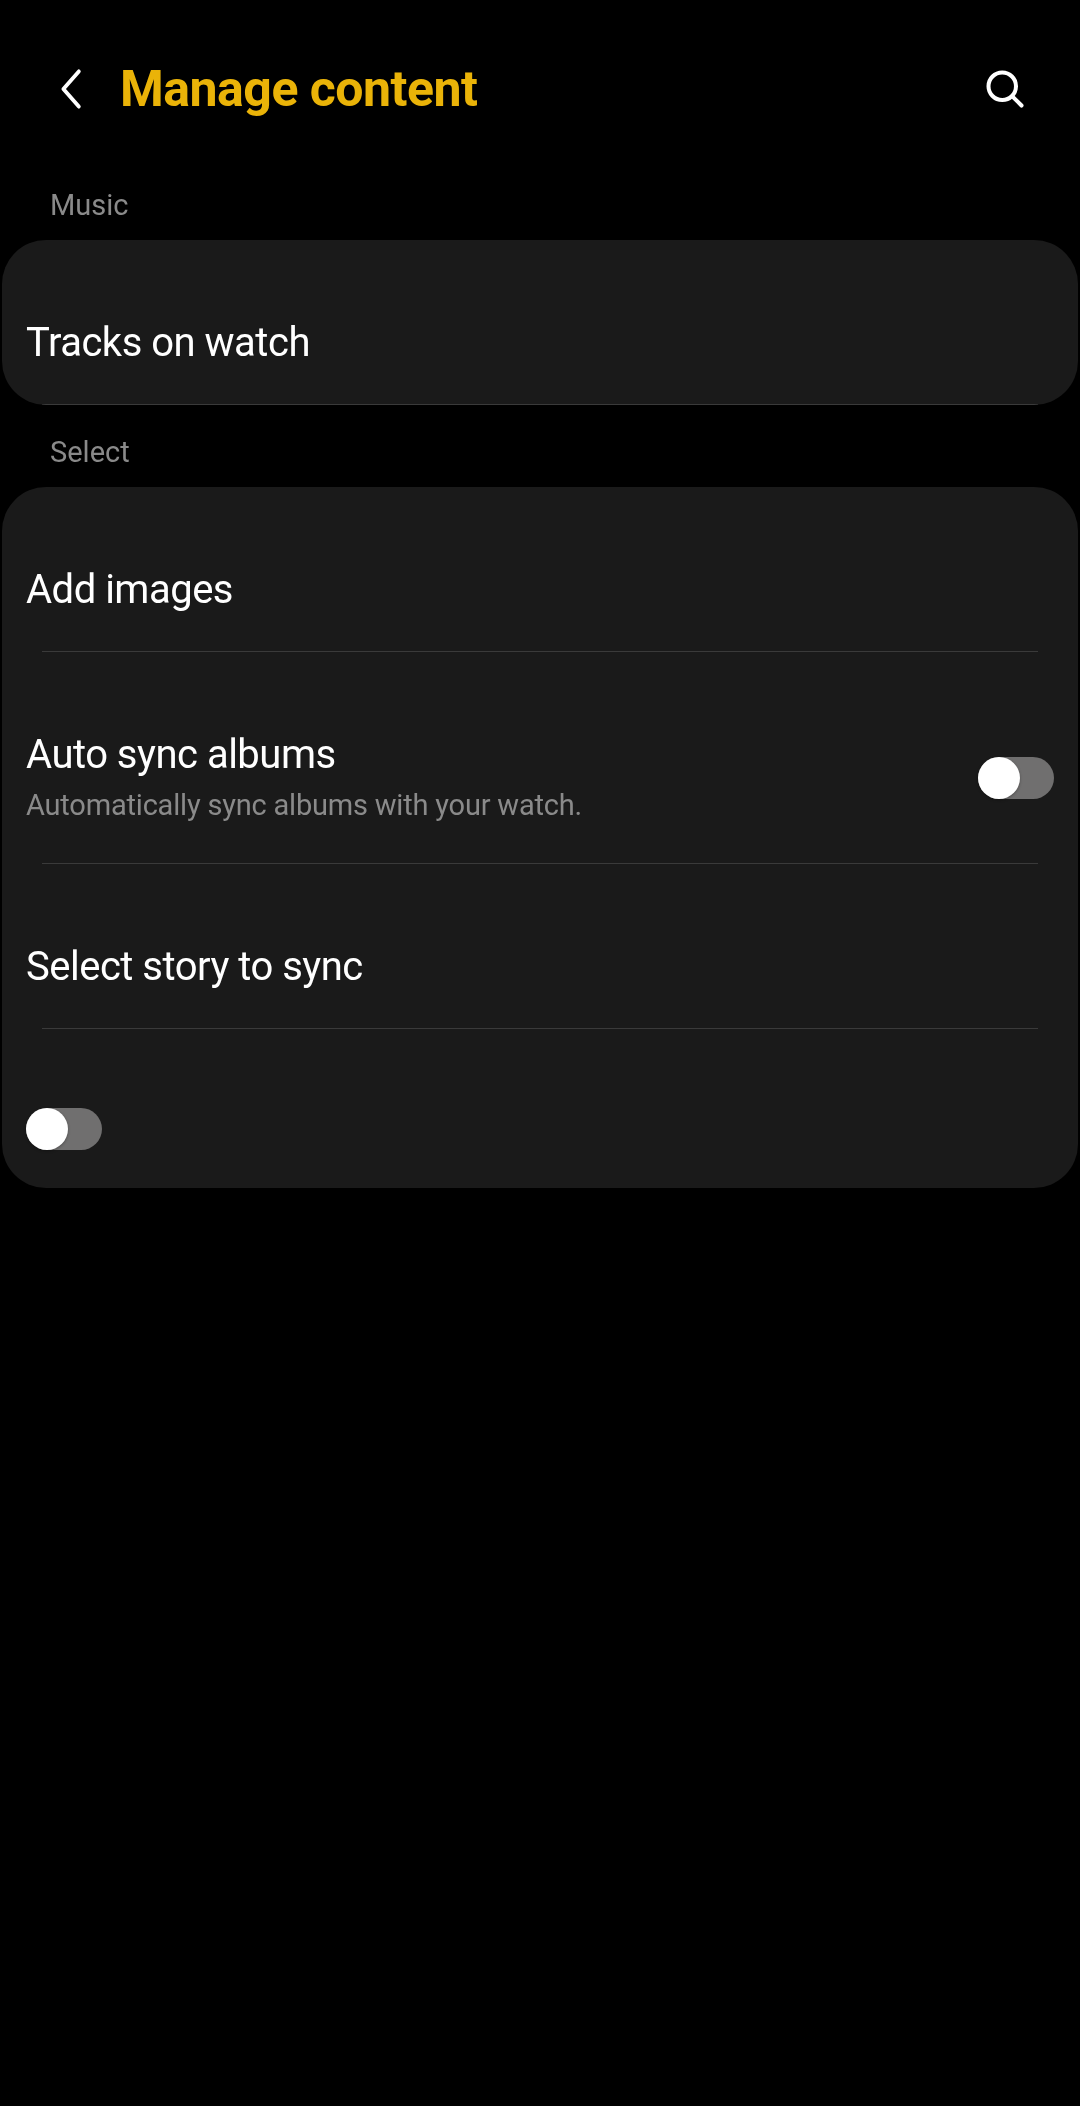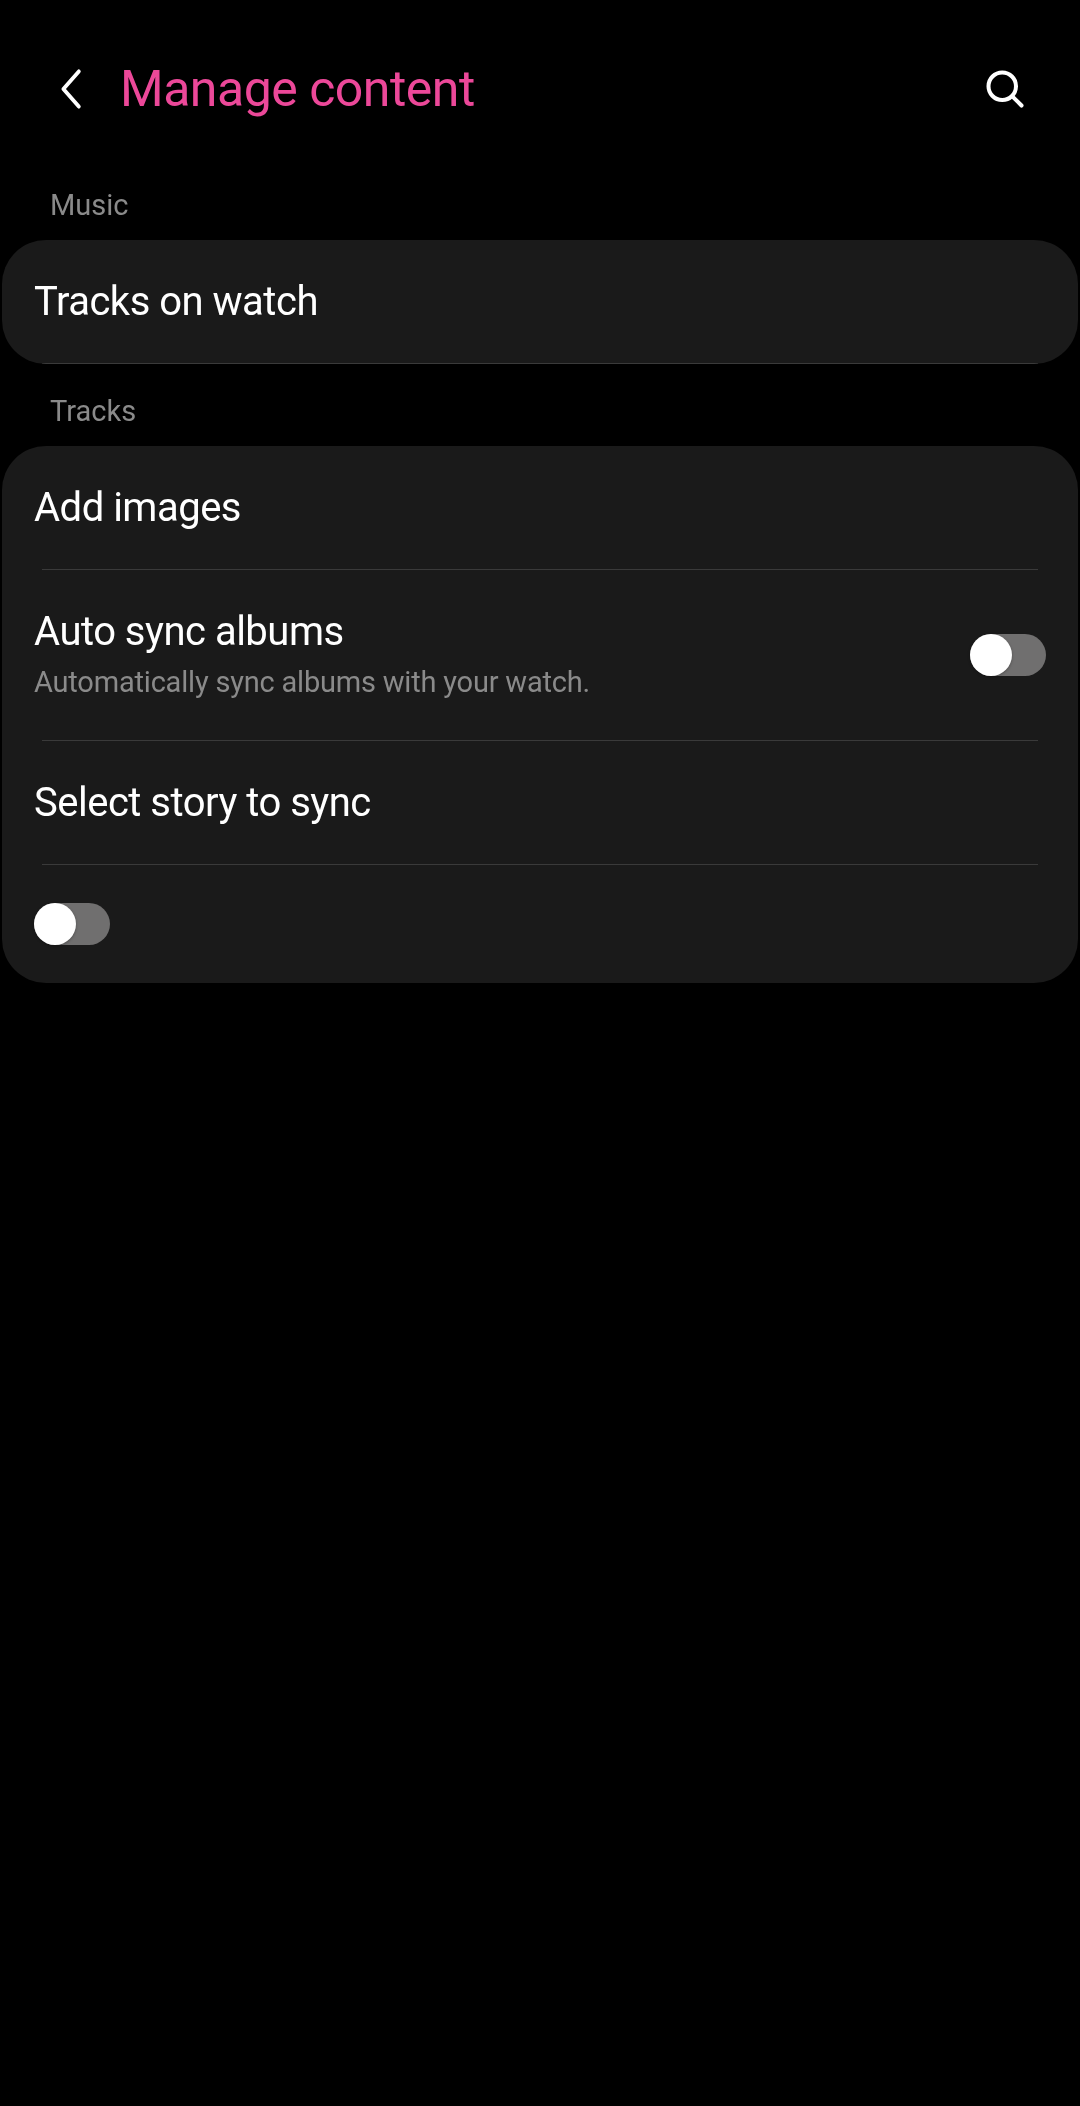--- a/index.html
+++ b/index.html
@@ -34,22 +34,22 @@
       cursor: pointer;
     }
 
     .back-button svg {
       width: 28px;
       height: 44px;
     }
 
     .header-title {
       font-size: 50px;
-      font-weight: 400;
-      color: #ec4899;
+      font-weight: 700;
+      color: #eab308;
       flex: 1;
       letter-spacing: -0.5px;
     }
 
     .search-button {
       width: 50px;
       height: 50px;
       display: flex;
       align-items: center;
       justify-content: center;
@@ -69,26 +69,27 @@
     }
 
     .section-card {
       background: #1a1a1a;
       border-radius: 44px;
       margin: 0 2px;
       overflow: hidden;
     }
 
     .list-item {
-      padding: 38px 32px;
+      padding: 38px 24px;
       display: flex;
       align-items: center;
       justify-content: space-between;
       cursor: pointer;
       min-height: 110px;
+      margin-top: 41px;
     }
 
     .list-item-content {
       flex: 1;
       display: flex;
       flex-direction: column;
       gap: 8px;
       padding-right: 20px;
     }
 
@@ -159,21 +160,21 @@
   <div class="list-item">
     <div class="list-item-content">
       <div class="list-item-title">Tracks on watch</div>
     </div>
   </div>
 
   <div class="divider"></div>
 
 </div>
 
-<div class="section-header">Tracks</div>
+<div class="section-header">Select</div>
 
 <div class="section-card">
   <div class="list-item">
     <div class="list-item-content">
       <div class="list-item-title">Add images</div>
     </div>
   </div>
 
   <div class="divider"></div>
 

